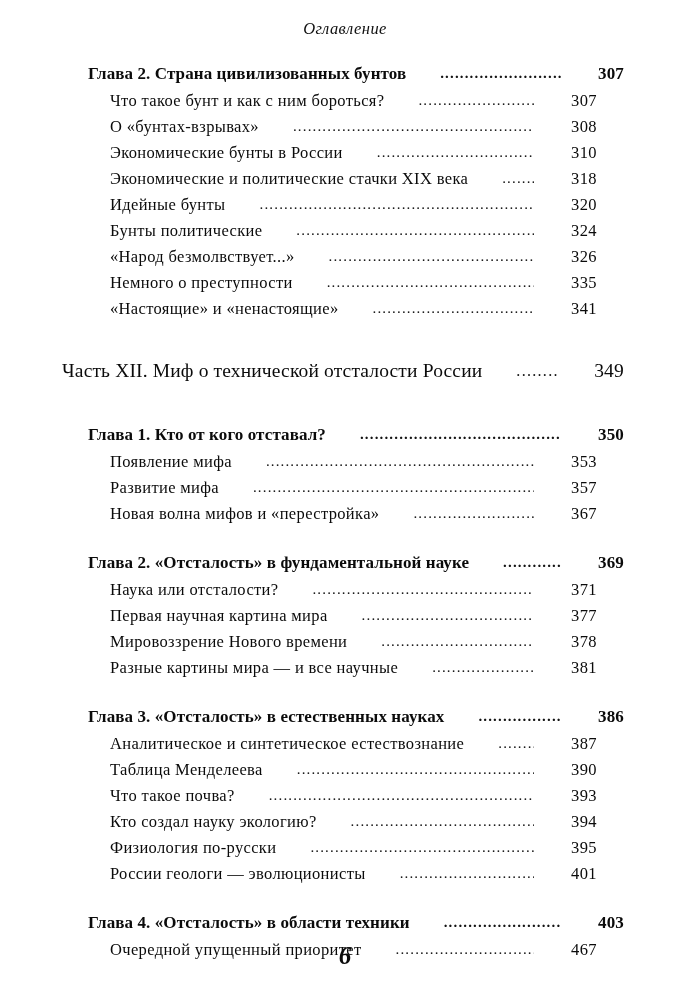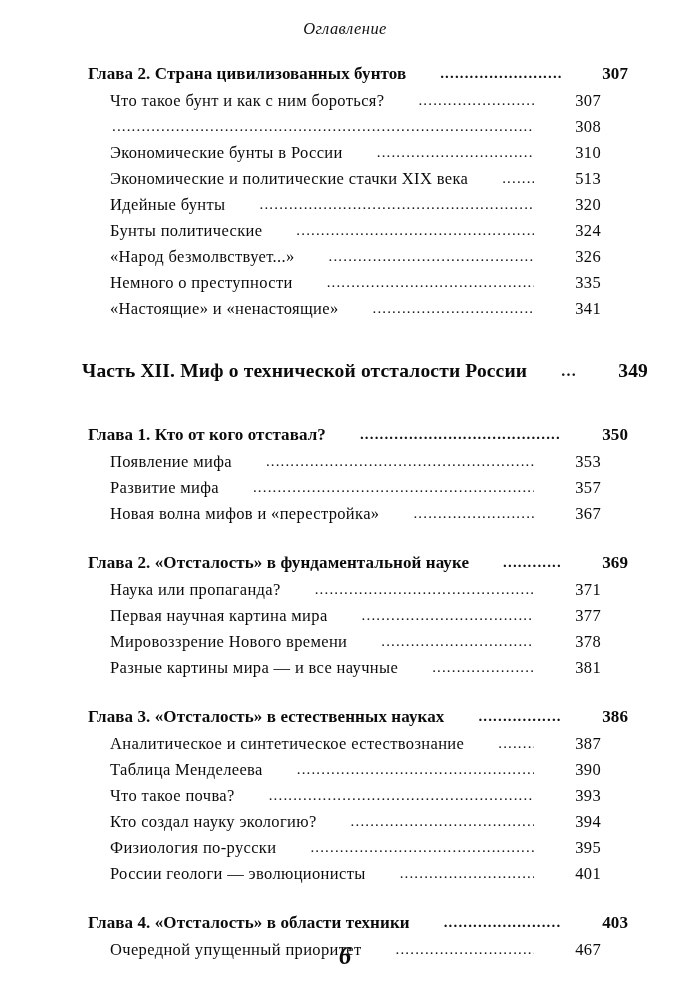--- a/index.html
+++ b/index.html
@@ -58,29 +58,29 @@
     overflow: hidden;
     white-space: nowrap;
     margin: 0 1px 0 2px;
     font-size: 15px;
     letter-spacing: 1.15px;
     color: #141414;
     transform: translateY(-1px);
   }
   .entry .pageno {
     flex: 0 0 auto;
-    text-align: right;
+    text-align: center;
     min-width: 34px;
   }
 
   
   .entry.part {
-    margin-left: 82px;
+    margin-left: 62px;
     width: 566px;
-    font-weight: bold;
+    font-weight: normal;
     font-size: 19.5px;
     line-height: 30px;
     letter-spacing: 0.15px;
   }
   .entry.part .leader { font-size: 16px; letter-spacing: 1.3px; }
   .entry.part .pageno { min-width: 38px; }
 
   
   .entry.chapter {
     margin-left: 88px;
@@ -131,32 +131,33 @@
         <span class="label">Глава 2. Страна цивилизованных бунтов</span>
         <span class="leader">................................................................................................................................</span>
         <span class="pageno">307</span>
       </div>
       <div class="entry section">
         <span class="label">Что такое бунт и как с ним бороться?</span>
         <span class="leader">................................................................................................................................</span>
         <span class="pageno">307</span>
       </div>
       <div class="entry section">
+        <span class="label">О «бунтах-взрывах»</span>
         <span class="leader">................................................................................................................................</span>
         <span class="pageno">308</span>
       </div>
       <div class="entry section">
         <span class="label">Экономические бунты в России</span>
         <span class="leader">................................................................................................................................</span>
         <span class="pageno">310</span>
       </div>
       <div class="entry section">
         <span class="label">Экономические и политические стачки XIX века</span>
         <span class="leader">................................................................................................................................</span>
-        <span class="pageno">513</span>
+        <span class="pageno">318</span>
       </div>
       <div class="entry section">
         <span class="label">Идейные бунты</span>
         <span class="leader">................................................................................................................................</span>
         <span class="pageno">320</span>
       </div>
       <div class="entry section">
         <span class="label">Бунты политические</span>
         <span class="leader">................................................................................................................................</span>
         <span class="pageno">324</span>
@@ -203,21 +204,21 @@
         <span class="leader">................................................................................................................................</span>
         <span class="pageno">367</span>
       </div>
       <div class="gap-block"></div>
       <div class="entry chapter">
         <span class="label">Глава 2. «Отсталость» в фундаментальной науке</span>
         <span class="leader">................................................................................................................................</span>
         <span class="pageno">369</span>
       </div>
       <div class="entry section">
-        <span class="label">Наука или пропаганда?</span>
+        <span class="label">Наука или отсталости?</span>
         <span class="leader">................................................................................................................................</span>
         <span class="pageno">371</span>
       </div>
       <div class="entry section">
         <span class="label">Первая научная картина мира</span>
         <span class="leader">................................................................................................................................</span>
         <span class="pageno">377</span>
       </div>
       <div class="entry section">
         <span class="label">Мировоззрение Нового времени</span>

